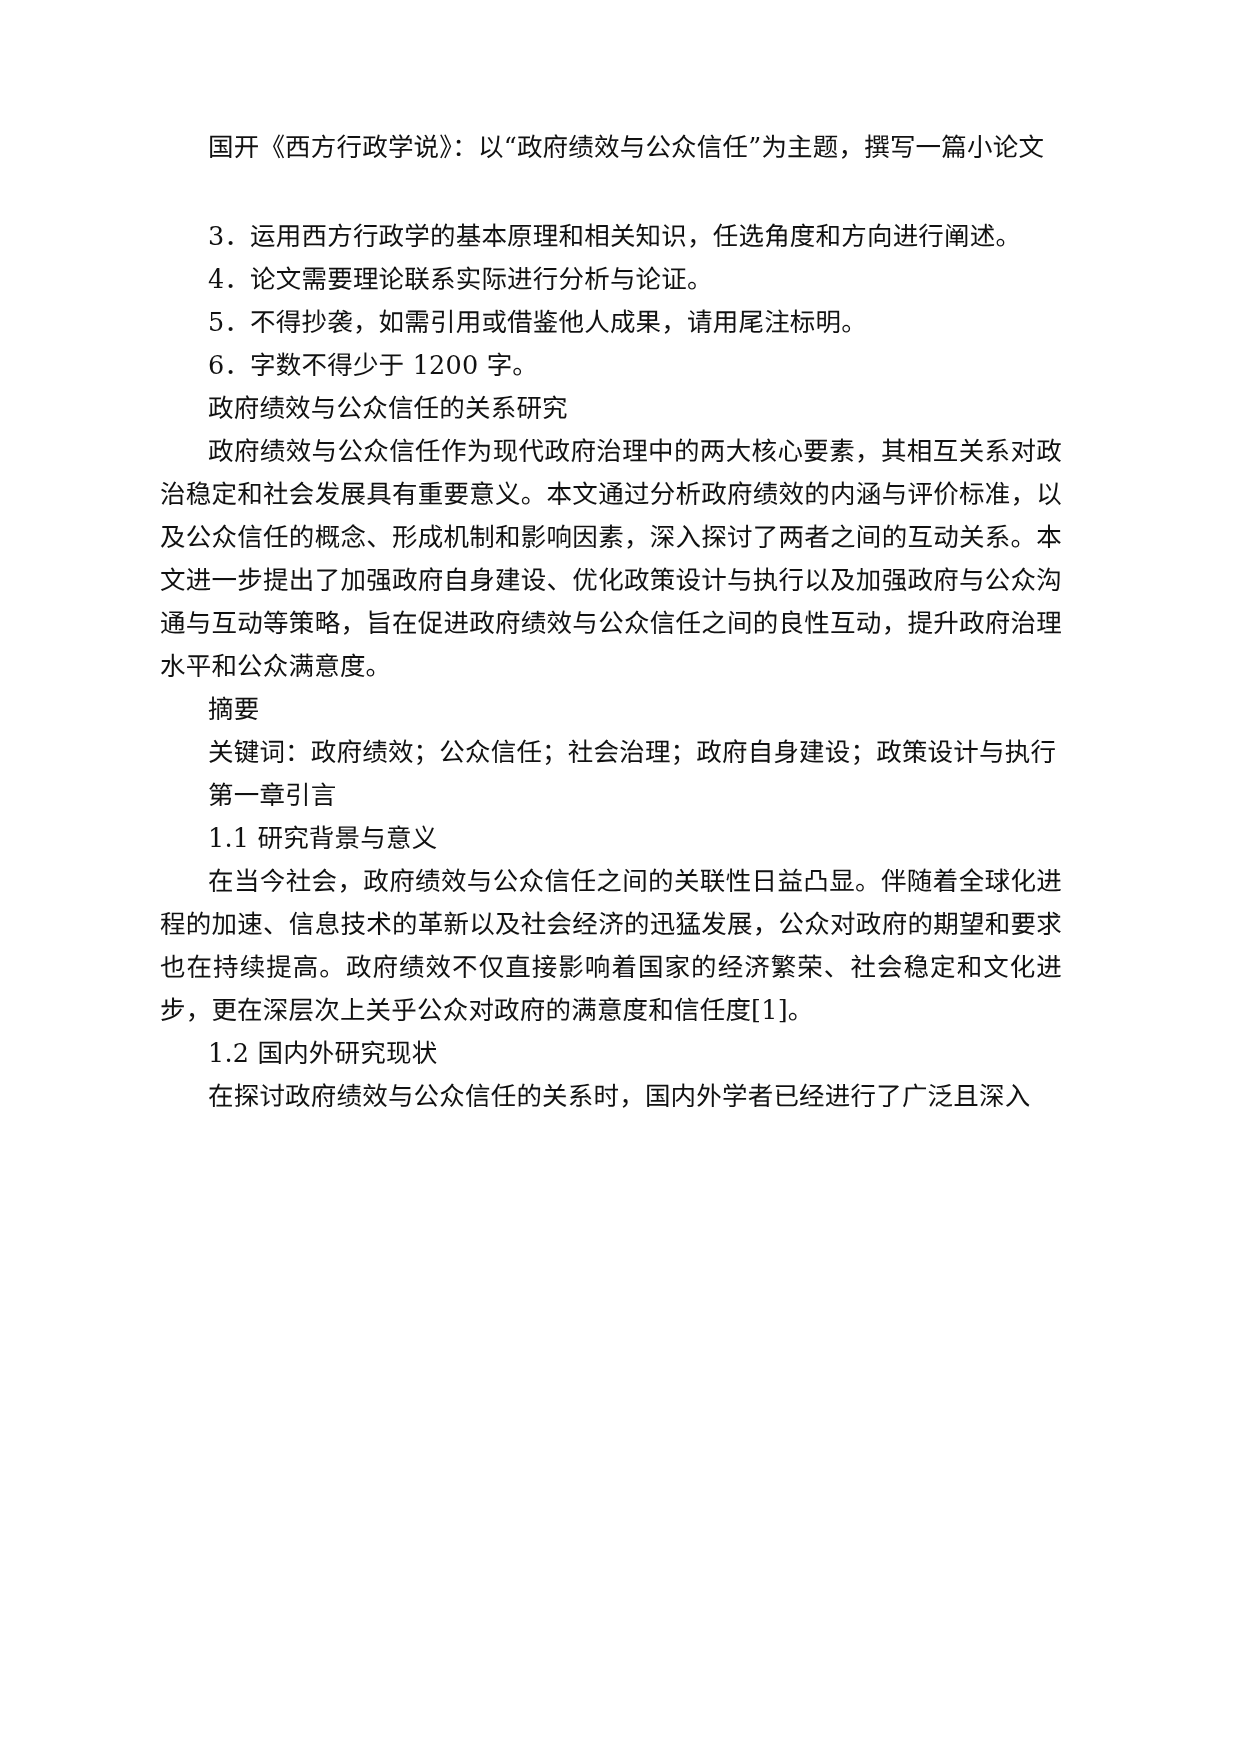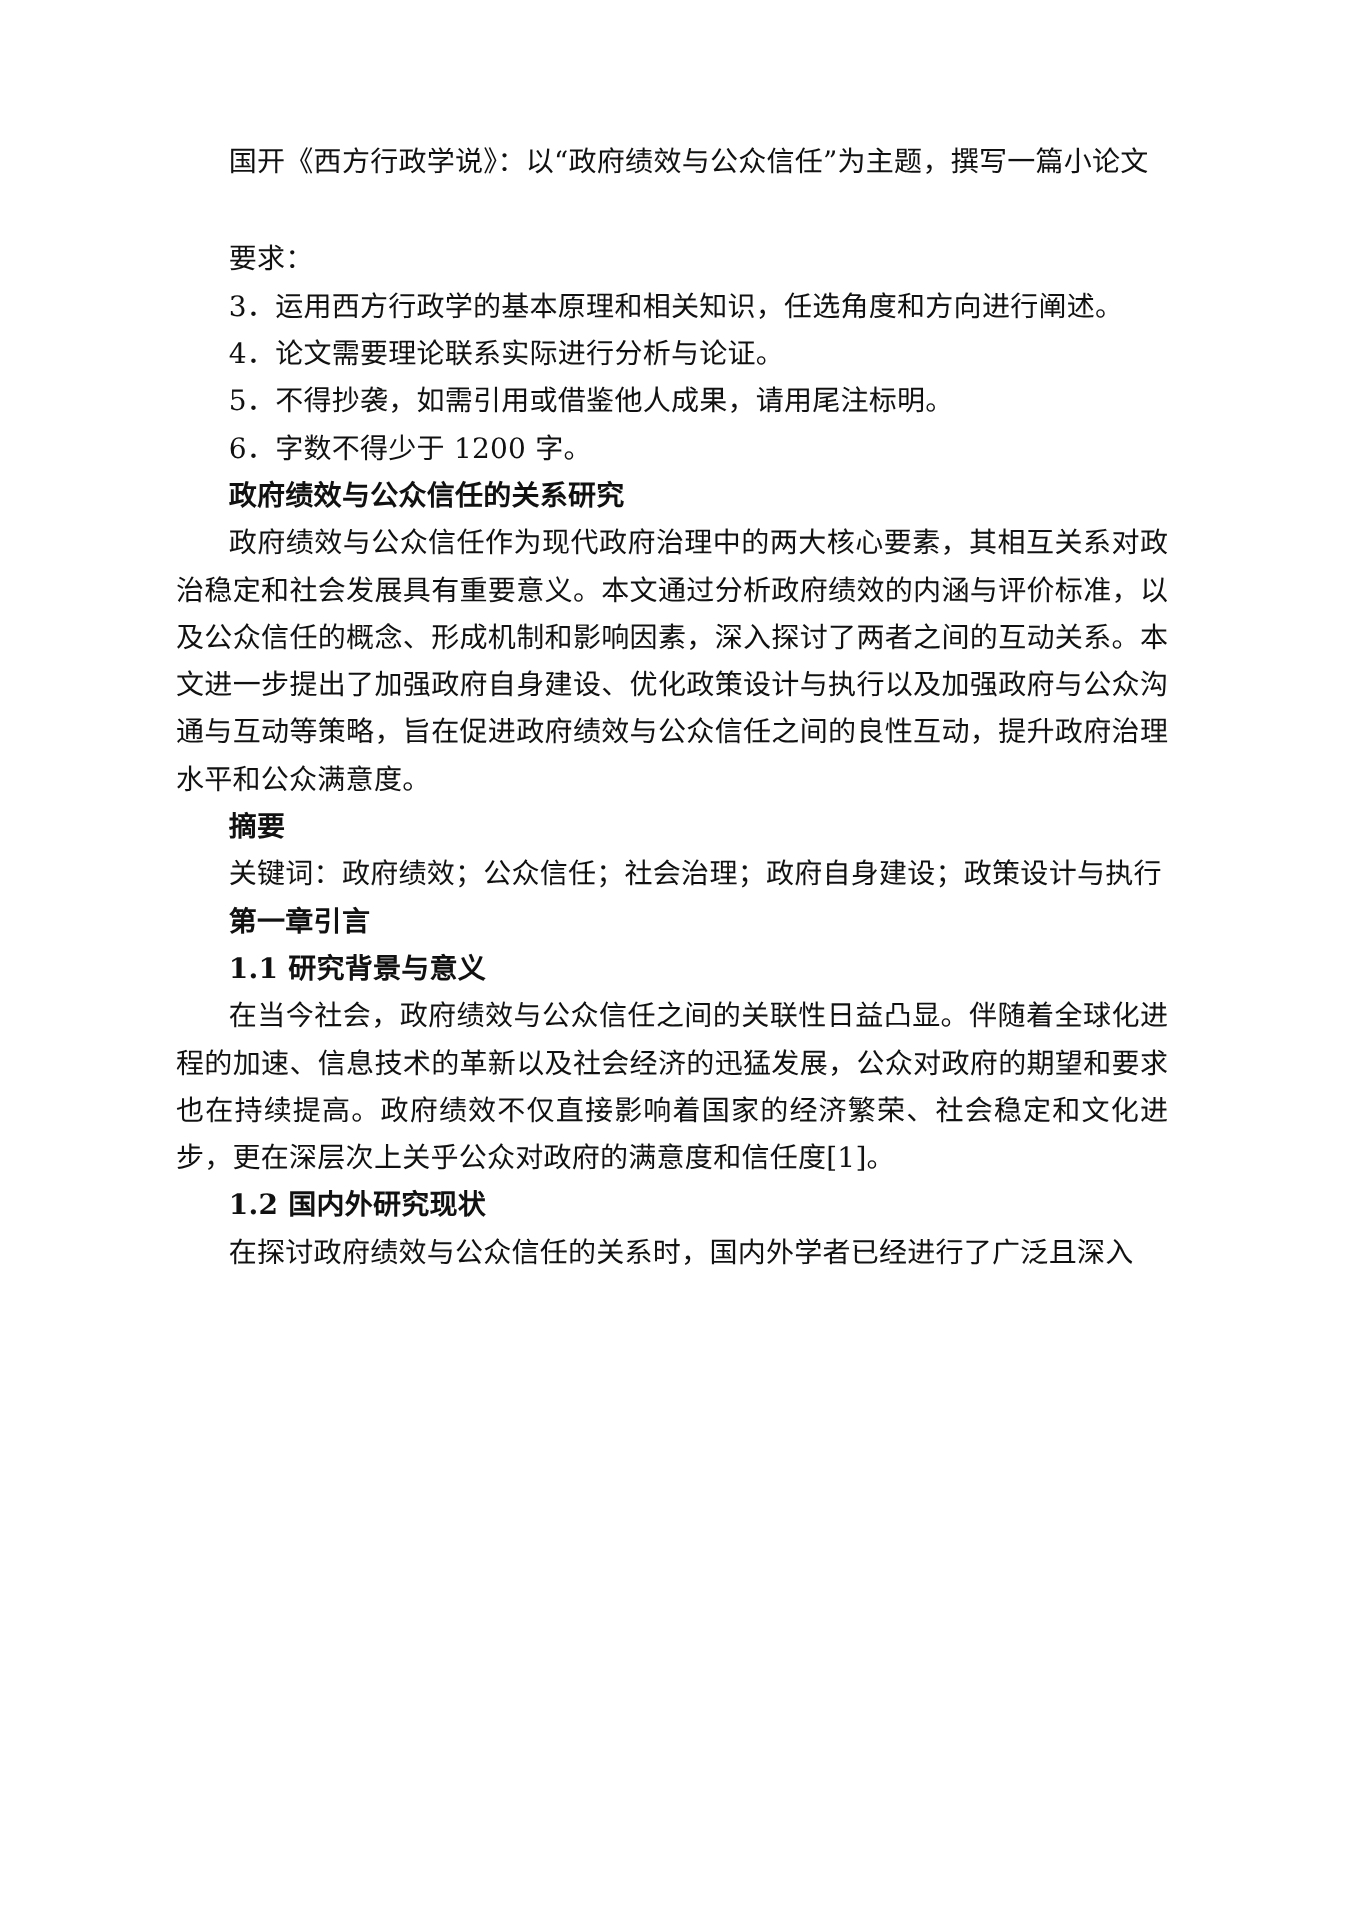--- a/index.html
+++ b/index.html
@@ -58,34 +58,33 @@
 
   
   .indent2 { text-indent: 48px; }
 
   
   .req-row {
     text-indent: 48px;
   }
 
   
-  .flat { text-indent: 48px; font-weight: bold; }
+  .flat { text-indent: 48px; }
 </style>
 </head>
 <body>
 
 <div id="page">
   <div id="content">
 
     <p class="blk doc-title">国开《西方行政学说》：以“政府绩效与公众信任”为主题，撰写一篇小论文</p>
 
     <div class="spacer-lg"></div>
 
 
-    <p class="blk indent2">要求：</p>
 
     <div>
       <p class="blk req-row">3．运用西方行政学的基本原理和相关知识，任选角度和方向进行阐述。</p>
       <p class="blk req-row">4．论文需要理论联系实际进行分析与论证。</p>
       <p class="blk req-row">5．不得抄袭，如需引用或借鉴他人成果，请用尾注标明。</p>
       <p class="blk req-row">6．字数不得少于 1200 字。</p>
     </div>
 
     <p class="blk flat">政府绩效与公众信任的关系研究</p>
 

